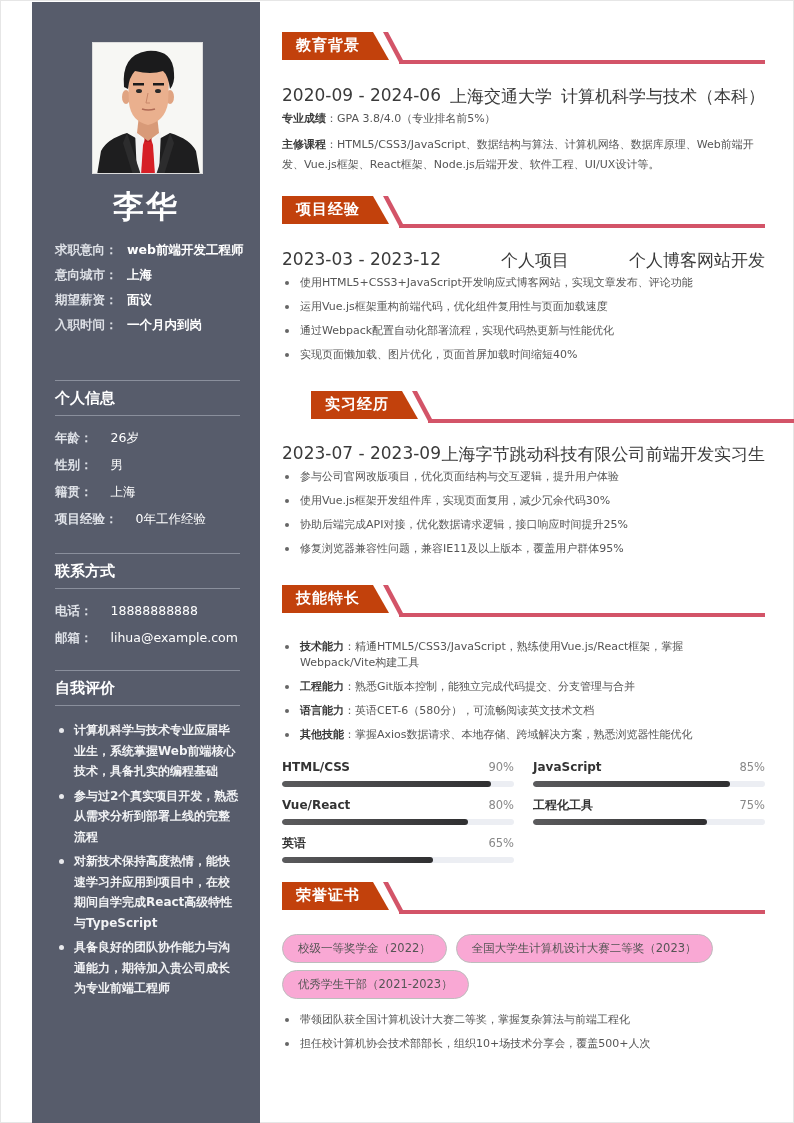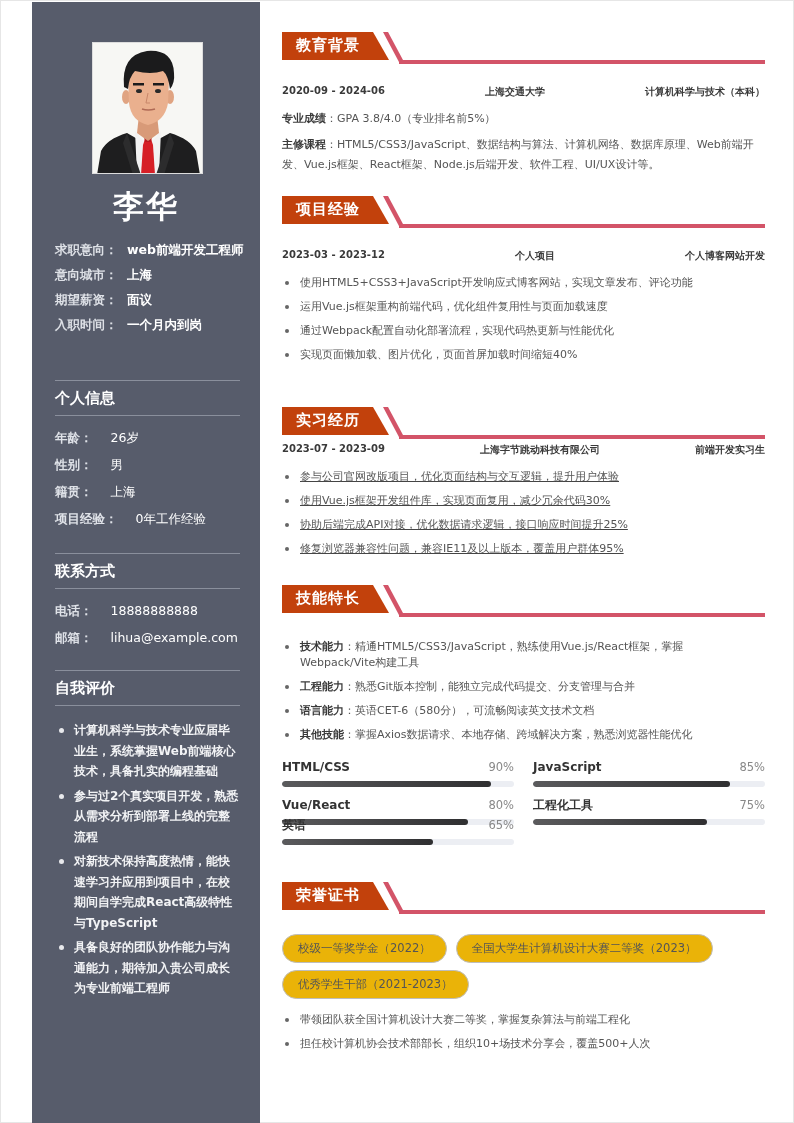--- a/index.html
+++ b/index.html
@@ -28,37 +28,37 @@
   .eval li::before { content: ""; position: absolute; left: 4px; top: 8px; width: 5px; height: 5px; border-radius: 50%; background: #e8e9ec; }
 
   
   .main { position: absolute; left: 281px; top: 0; width: 483px; }
   .sec-head { position: absolute; left: 0; width: 483px; height: 32px; }
   .sec-head .box { position: absolute; left: 0; top: 0; height: 28px; width: 107px; background: #c2410c; clip-path: polygon(0 0, 91px 0, 107px 28px, 0 28px); }
   .sec-head .box span { position: absolute; left: 14px; top: 4px; font-size: 15px; font-weight: bold; color: #fff; letter-spacing: 1px; }
   .sec-head .stripe { position: absolute; left: 101px; top: 0; width: 20px; height: 32px; background: #d35468; clip-path: polygon(0 0, 5px 0, 20px 28px, 20px 32px, 17px 32px); }
   .sec-head .line { position: absolute; left: 117px; top: 28px; width: 366px; height: 4px; background: #d35468; }
 
-  .entry-head { position: absolute; left: 0; width: 483px; display: flex; justify-content: space-between; font-size: 10px; font-weight: bold; color: #3a3a3a; }
+  .entry-head { position: absolute; left: 0; width: 483px; display: flex; justify-content: space-between; font-size: 17px; font-weight: normal; color: #3a3a3a; }
   .para { position: absolute; left: 0; width: 483px; font-size: 11px; line-height: 20px; color: #555; }
   .para b { color: #3a3a3a; margin-top: 24px; }
   .blist { position: absolute; left: 0; width: 483px; list-style: none; }
   .blist li { position: relative; padding-left: 18px; font-size: 11px; line-height: 16px; color: #555; margin-bottom: 8px; }
   .blist li::before { content: ""; position: absolute; left: 3px; top: 6px; width: 4px; height: 4px; border-radius: 50%; background: #666; }
   .blist li b { color: #3a3a3a; }
 
   .skill { position: absolute; width: 232px; text-align: right; }
   .skill .top { display: flex; justify-content: space-between; font-size: 12px; line-height: 16px; }
   .skill .lab { font-weight: bold; color: #333; }
   .skill .pct { color: #888; font-size: 11.5px; }
   .skill .track { margin-top: 6px; height: 6px; border-radius: 3px; background: #eceef3; overflow: hidden; }
   .skill .fill { height: 6px; border-radius: 3px; background: linear-gradient(90deg, #5b5b5d, #2f2f31); }
 
   .tags { position: absolute; left: 0; width: 483px; display: flex; flex-wrap: wrap; }
-  .tag { font-size: 11.5px; color: #555; background: #eab308; border: 1px solid #bdbdbd; border-radius: 15px; padding: 5px 15px; margin: 0 9px 7px 0; line-height: 17px; }
+  .tag { font-size: 11.5px; color: #555; background: #f9a8d4; border: 1px solid #bdbdbd; border-radius: 15px; padding: 5px 15px; margin: 0 9px 7px 0; line-height: 17px; }
 </style>
 </head>
 <body>
 
 <div class="page">
 
   <div class="sidebar">
     <div class="photo">
       <svg width="111" height="132" viewBox="0 0 111 132">
         <rect width="111" height="132" fill="#f7f7f4"></rect>
@@ -194,33 +194,33 @@
       <span>个人项目</span>
       <span>个人博客网站开发</span>
     </div>
     <ul class="blist" style="top:274px;">
       <li>使用HTML5+CSS3+JavaScript开发响应式博客网站，实现文章发布、评论功能</li>
       <li>运用Vue.js框架重构前端代码，优化组件复用性与页面加载速度</li>
       <li>通过Webpack配置自动化部署流程，实现代码热更新与性能优化</li>
       <li>实现页面懒加载、图片优化，页面首屏加载时间缩短40%</li>
     </ul>
 
-    <div class="sec-head" style="top:406px;">
+    <div class="sec-head" style="top:390px;margin-left:29px;">
       <div class="box">
           <span>实习经历</span>
         </div>
       <div class="stripe"></div>
       <div class="line"></div>
     </div>
     <div class="entry-head" style="top:442px;">
       <span>2023-07 - 2023-09</span>
       <span>上海字节跳动科技有限公司</span>
       <span>前端开发实习生</span>
     </div>
-    <ul class="blist" style="top:468px;text-decoration:underline;">
+    <ul class="blist" style="top:468px;">
       <li>参与公司官网改版项目，优化页面结构与交互逻辑，提升用户体验</li>
       <li>使用Vue.js框架开发组件库，实现页面复用，减少冗余代码30%</li>
       <li>协助后端完成API对接，优化数据请求逻辑，接口响应时间提升25%</li>
       <li>修复浏览器兼容性问题，兼容IE11及以上版本，覆盖用户群体95%</li>
     </ul>
 
     <div class="sec-head" style="top:584px;">
       <div class="box">
           <span>技能特长</span>
         </div>
@@ -263,21 +263,21 @@
     </div>
     <div class="skill" style="left:251px;top:796px;">
       <div class="top">
           <span class="lab">工程化工具</span>
           <span class="pct">75%</span>
         </div>
       <div class="track">
           <div class="fill" style="width: 75%;"></div>
         </div>
     </div>
-    <div class="skill" style="left:0;top:816px;">
+    <div class="skill" style="left:0;top:834px;">
       <div class="top">
           <span class="lab">英语</span>
           <span class="pct">65%</span>
         </div>
       <div class="track">
           <div class="fill" style="width: 65%;"></div>
         </div>
     </div>
 
     <div class="sec-head" style="top:881px;">

